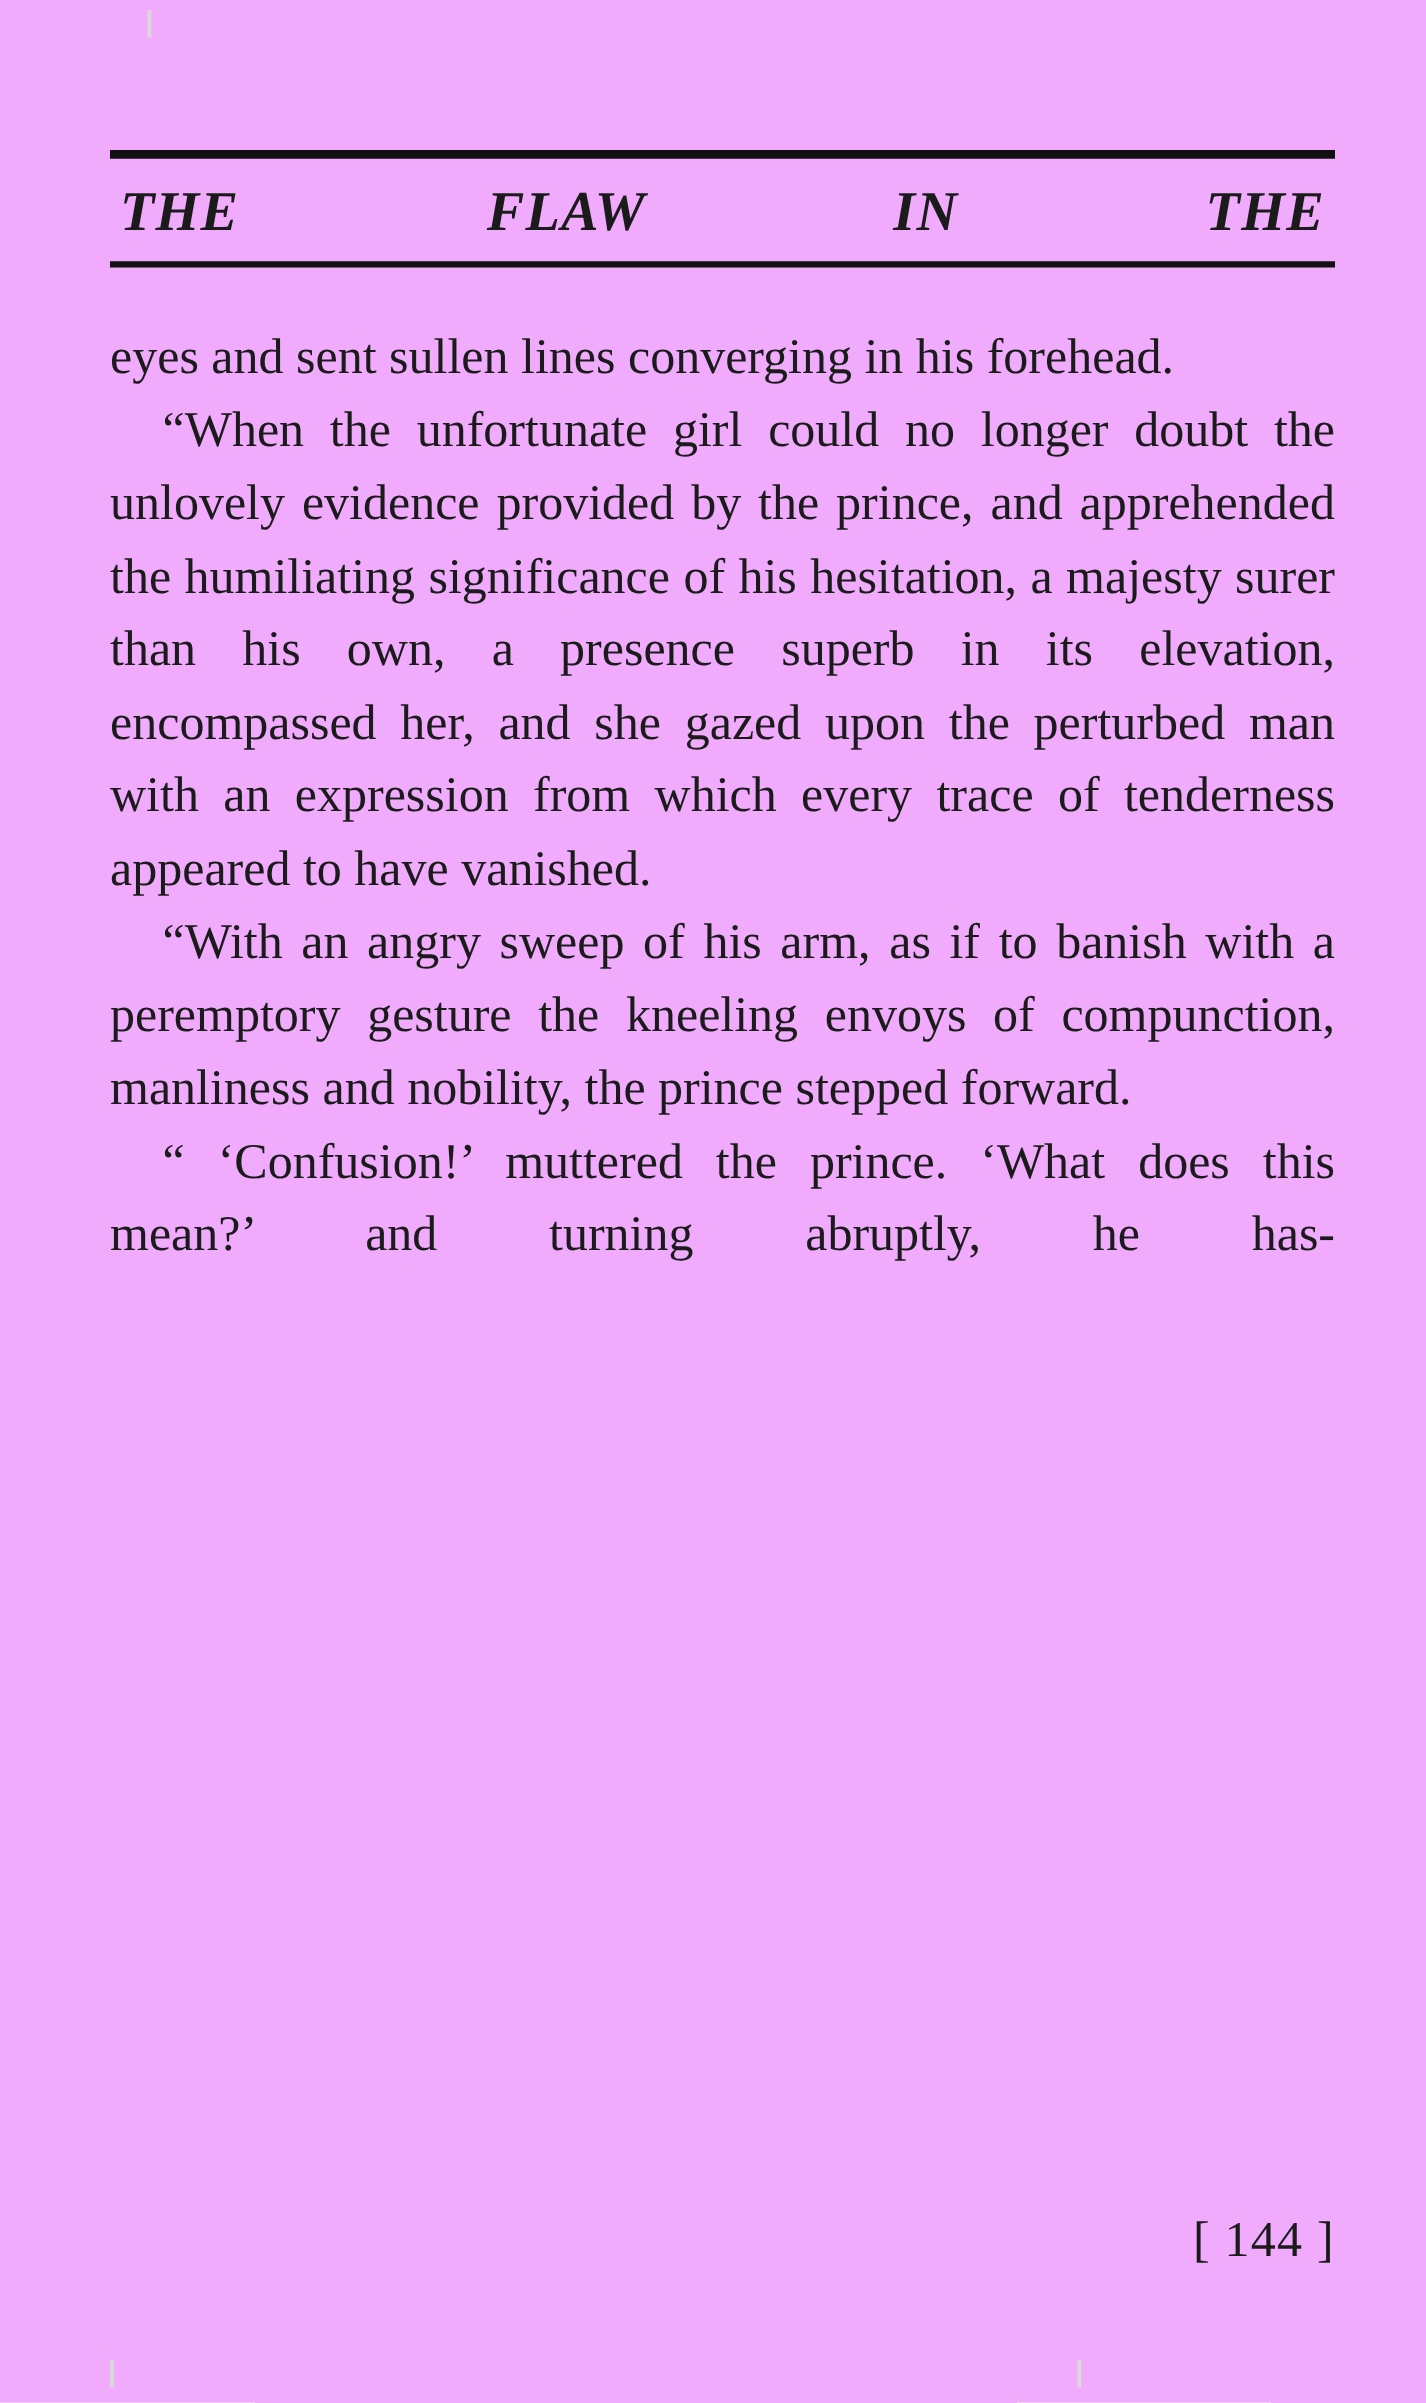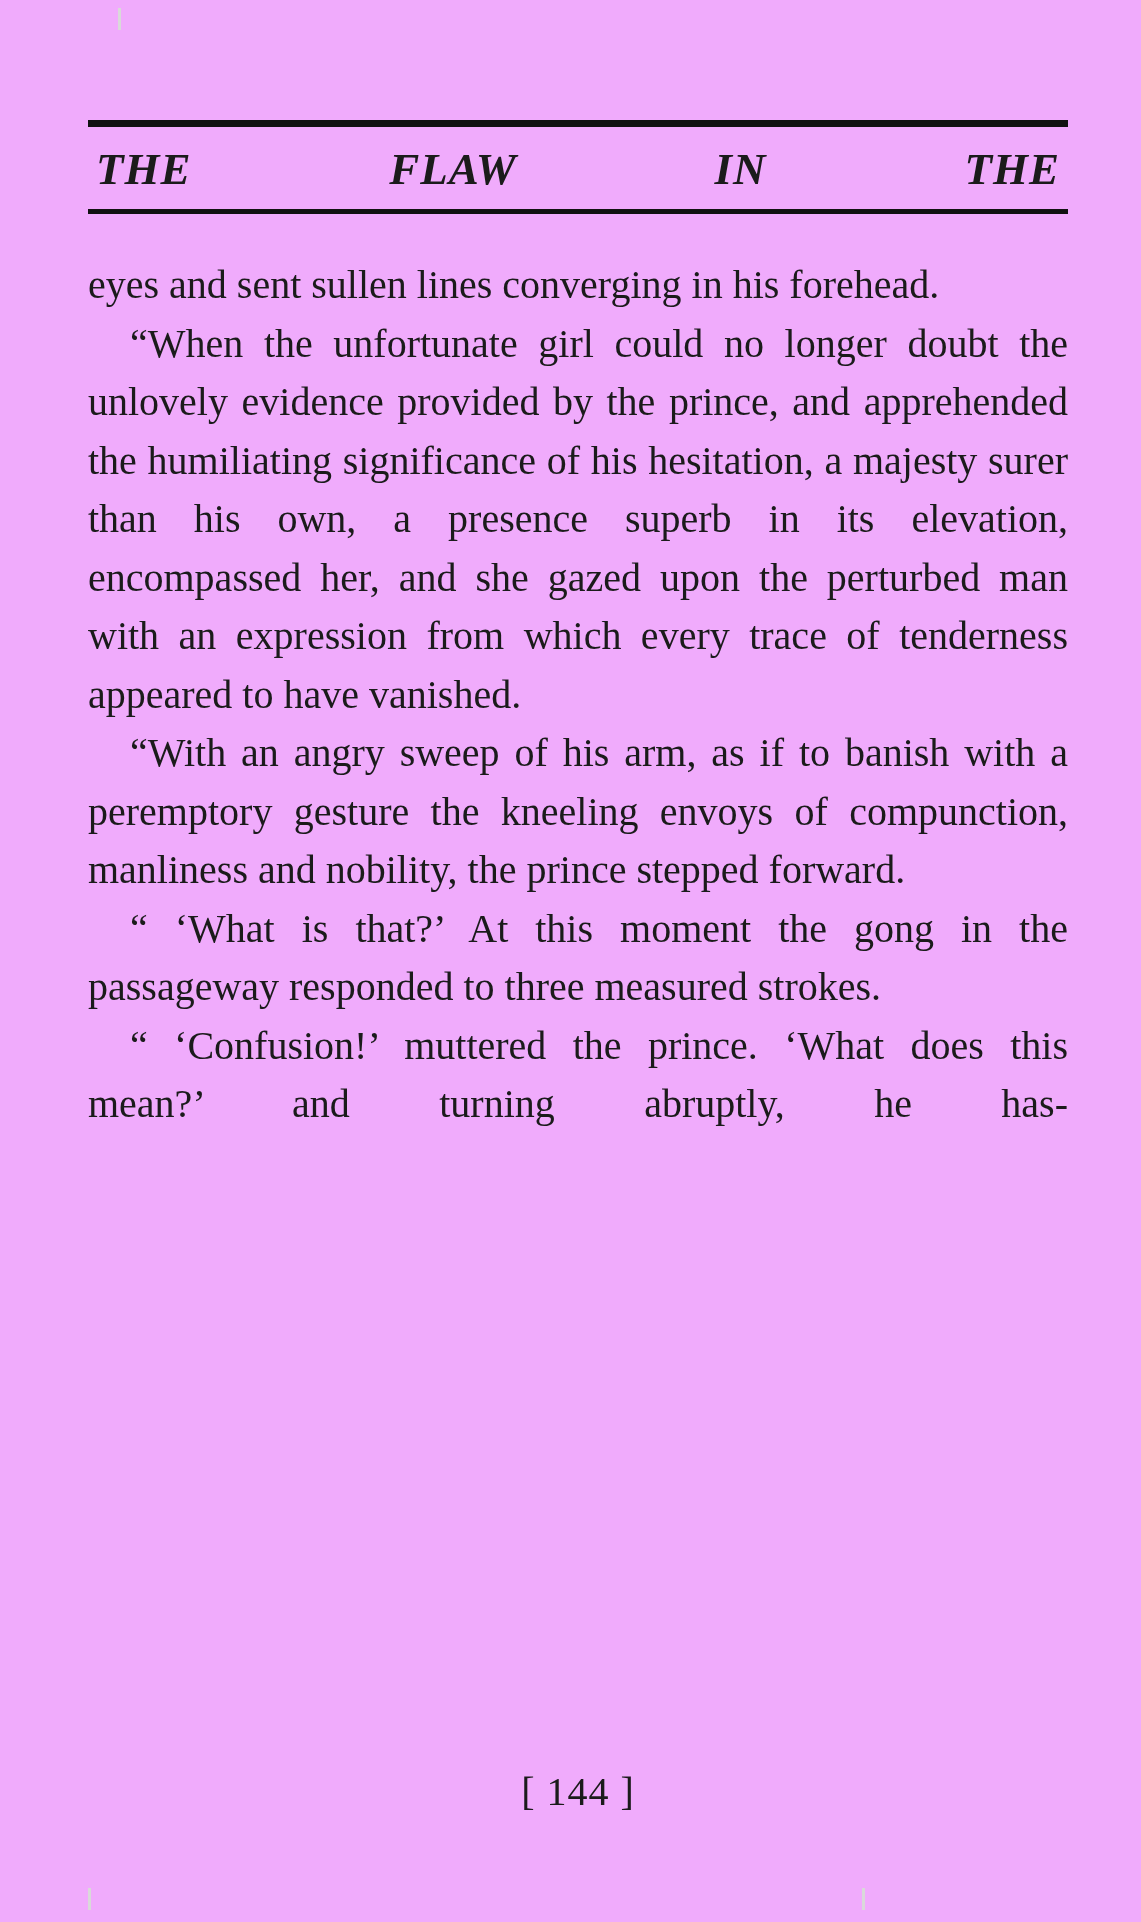--- a/index.html
+++ b/index.html
@@ -80,21 +80,21 @@
   .para:last-child::after {
     content: "";
     display: inline-block;
     width: 100%;
   }
   .folio {
     position: absolute;
     left: 0;
     top: 1648px;
     width: 980px;
-    text-align: center;
+    text-align: right;
     font-size: 40px;
     letter-spacing: 1px;
   }
   
   .edge-mark {
     position: absolute;
     width: 3px;
     height: 22px;
     background: #d9d9d9;
   }
@@ -118,20 +118,19 @@
         <span class="word">IN</span>
         <span class="word">THE</span>
       </div>
       <div class="rule-thin"></div>
     </div>
 
     <div class="body-text">
       <p class="para">eyes and sent sullen lines converging in his forehead.</p>
       <p class="para indent">“When the unfortunate girl could no longer doubt the unlovely evidence provided by the prince, and apprehended the humiliating significance of his hesitation, a majesty surer than his own, a presence superb in its elevation, encompassed her, and she gazed upon the perturbed man with an expression from which every trace of tenderness appeared to have vanished.</p>
       <p class="para indent">“With an angry sweep of his arm, as if to banish with a peremptory gesture the kneeling envoys of compunction, manliness and nobility, the prince stepped forward.</p>
-      <p class="para indent">“ ‘What is that?’   At this moment the gong in the passageway responded to three measured strokes.</p>
       <p class="para indent">“ ‘Confusion!’ muttered the prince.  ‘What does this mean?’ and turning abruptly, he has-</p>
     </div>
 
     <div class="folio">[ 144 ]</div>
 
   </div>
 </div>
 
 </body></html>

